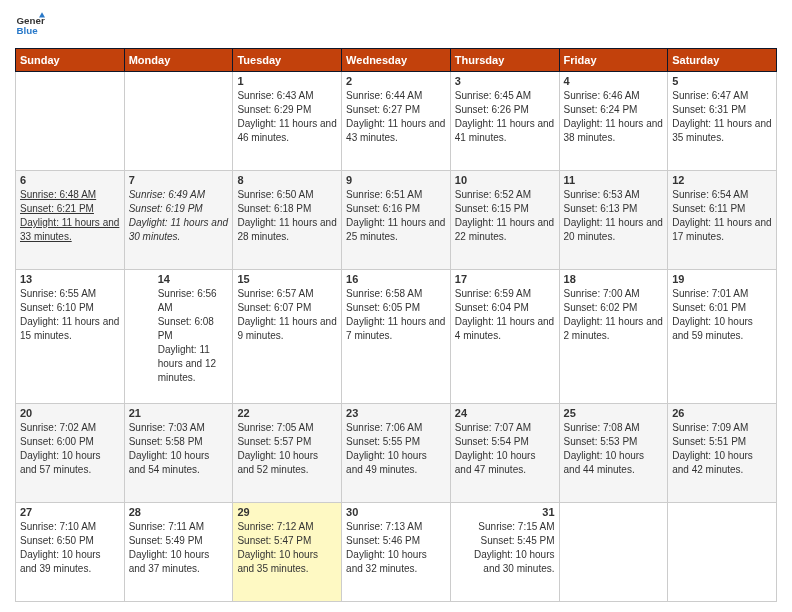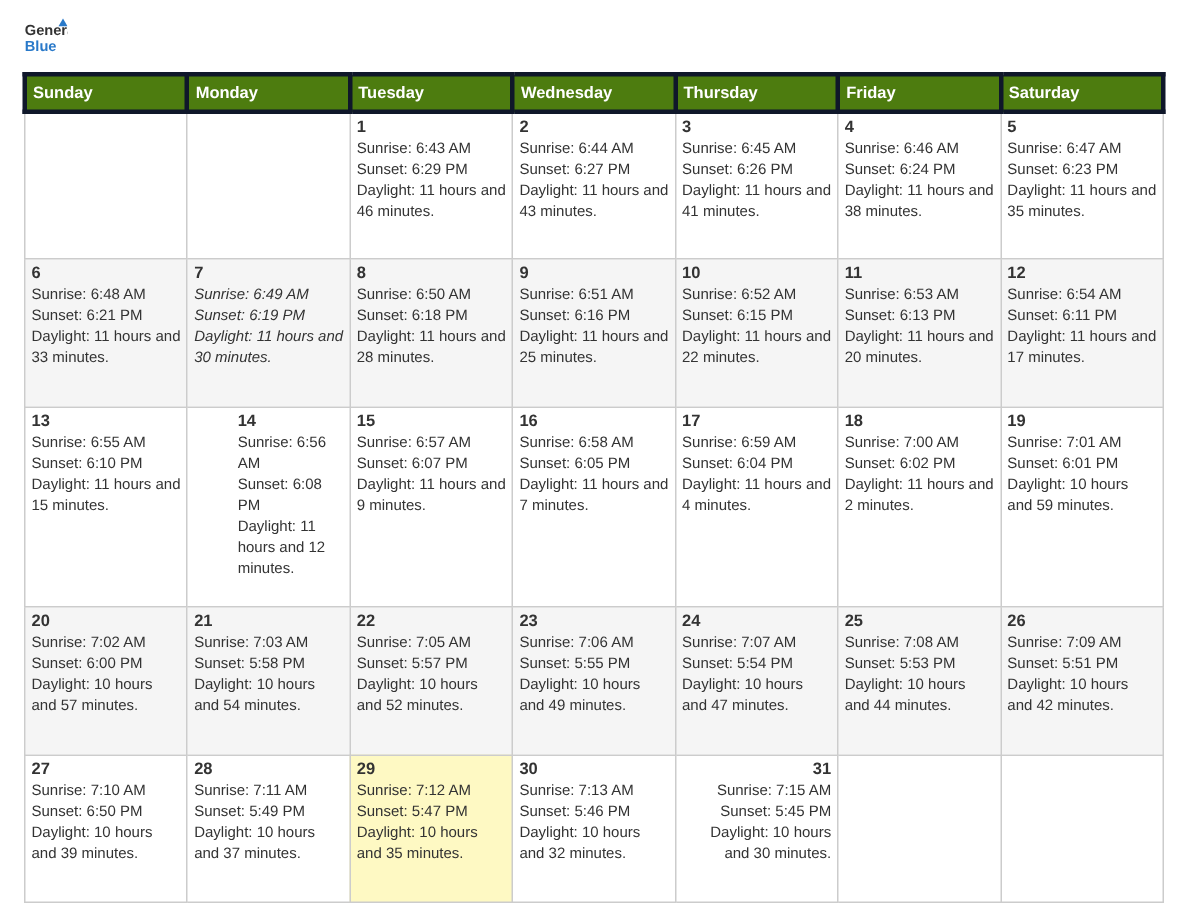--- a/index.html
+++ b/index.html
@@ -45,27 +45,27 @@
       font-size: 14px;
       color: #555;
     }
     .calendar {
       flex: 1;
       border-collapse: collapse;
       width: 100%;
       table-layout: fixed;
     }
     .calendar th {
-      background: #4d7c0f;
+      background: #c2410c;
       color: #fff;
       font-size: 11px;
       font-weight: bold;
       padding: 5px 4px;
       text-align: left;
-      border: 3px solid #0f172a;
+      border: 1px solid #0f172a;
     }
     .calendar td {
       border: 1px solid #ccc;
       vertical-align: top;
       padding: 3px 4px;
       font-size: 9.5px;
       color: #333;
       background: #fff;
       height: 88px;
     }
@@ -143,28 +143,28 @@
           </td>
           <td style="background: rgb(255, 255, 255);">
             <span class="day-num">4</span>
             <div class="cell-text" style="white-space: pre-line;">Sunrise: 6:46 AM
 Sunset: 6:24 PM
 Daylight: 11 hours and 38 minutes.</div>
           </td>
           <td style="background: rgb(255, 255, 255);">
             <span class="day-num">5</span>
             <div class="cell-text" style="white-space: pre-line;">Sunrise: 6:47 AM
-Sunset: 6:23 PM
+Sunset: 6:31 PM
 Daylight: 11 hours and 35 minutes.</div>
           </td>
         </tr>
         <tr>
           <td style="background: rgb(245, 245, 245);">
             <span class="day-num">6</span>
-            <div class="cell-text" style="white-space: pre-line;">Sunrise: 6:48 AM
+            <div class="cell-text" style="white-space: pre-line; text-decoration: underline;">Sunrise: 6:48 AM
 Sunset: 6:21 PM
 Daylight: 11 hours and 33 minutes.</div>
           </td>
           <td style="background: rgb(245, 245, 245);">
             <span class="day-num">7</span>
             <div class="cell-text" style="white-space: pre-line; font-style: italic;">Sunrise: 6:49 AM
 Sunset: 6:19 PM
 Daylight: 11 hours and 30 minutes.</div>
           </td>
           <td style="background: rgb(245, 245, 245);">

